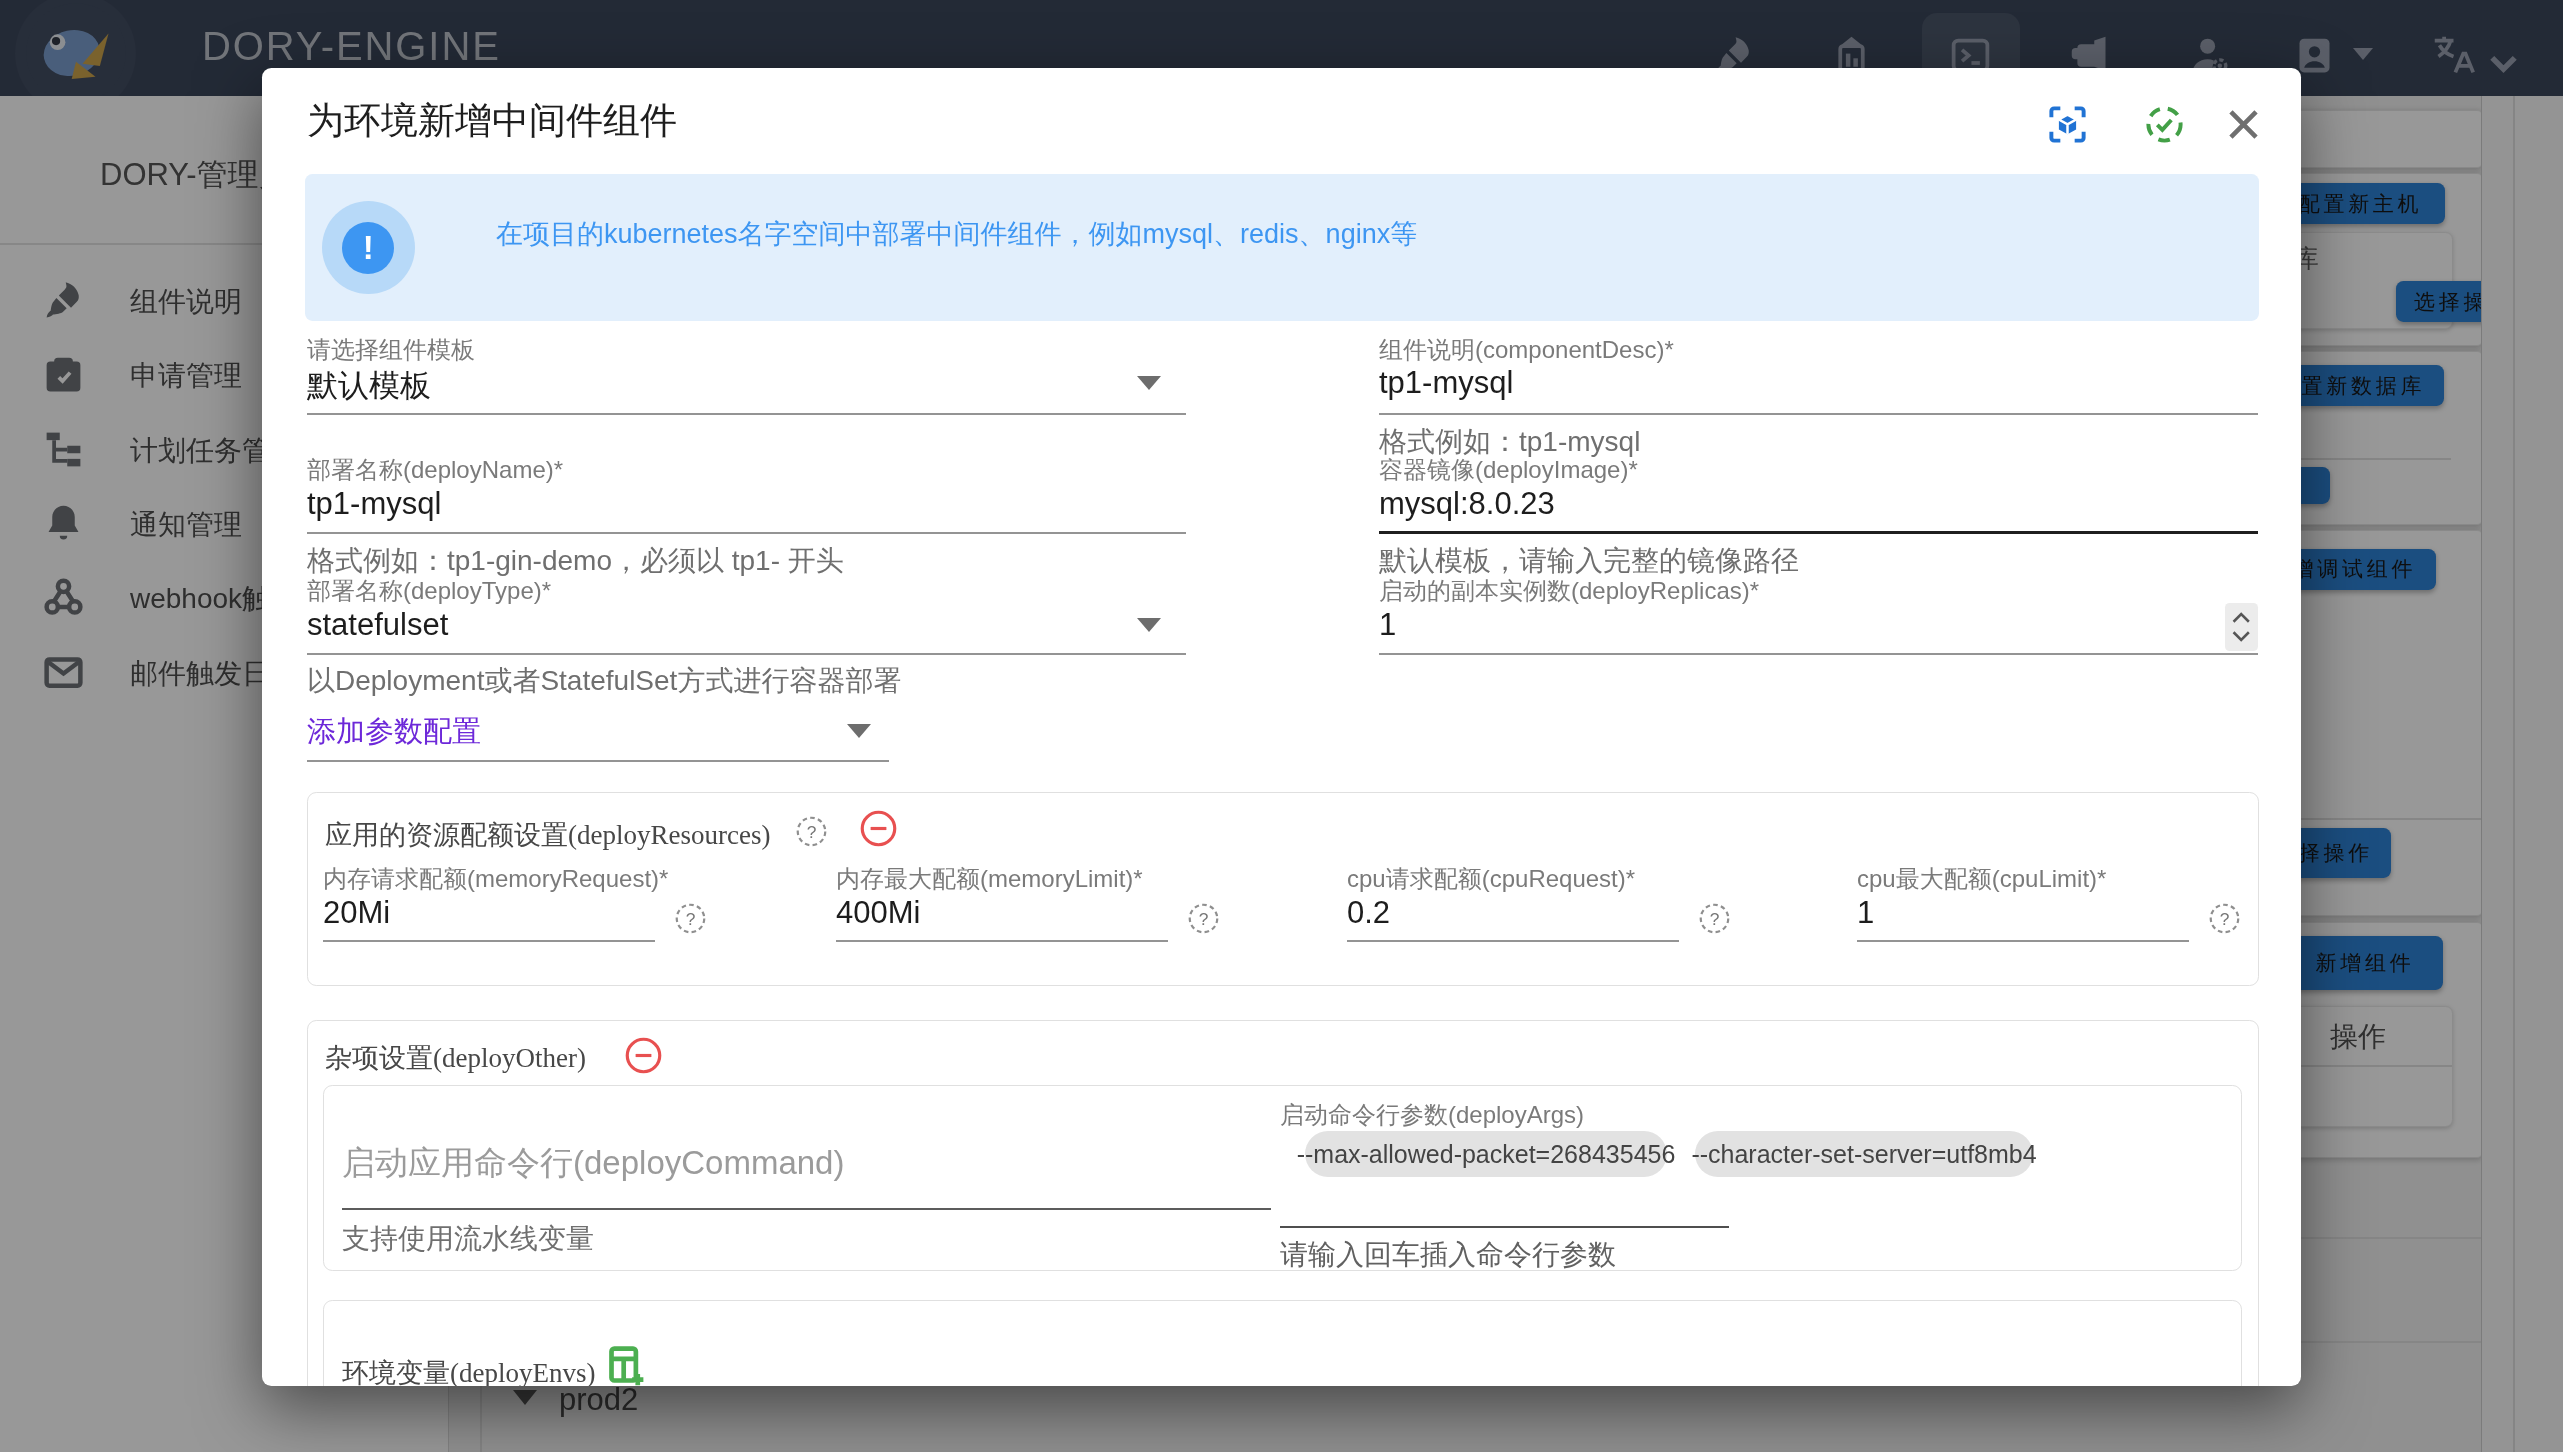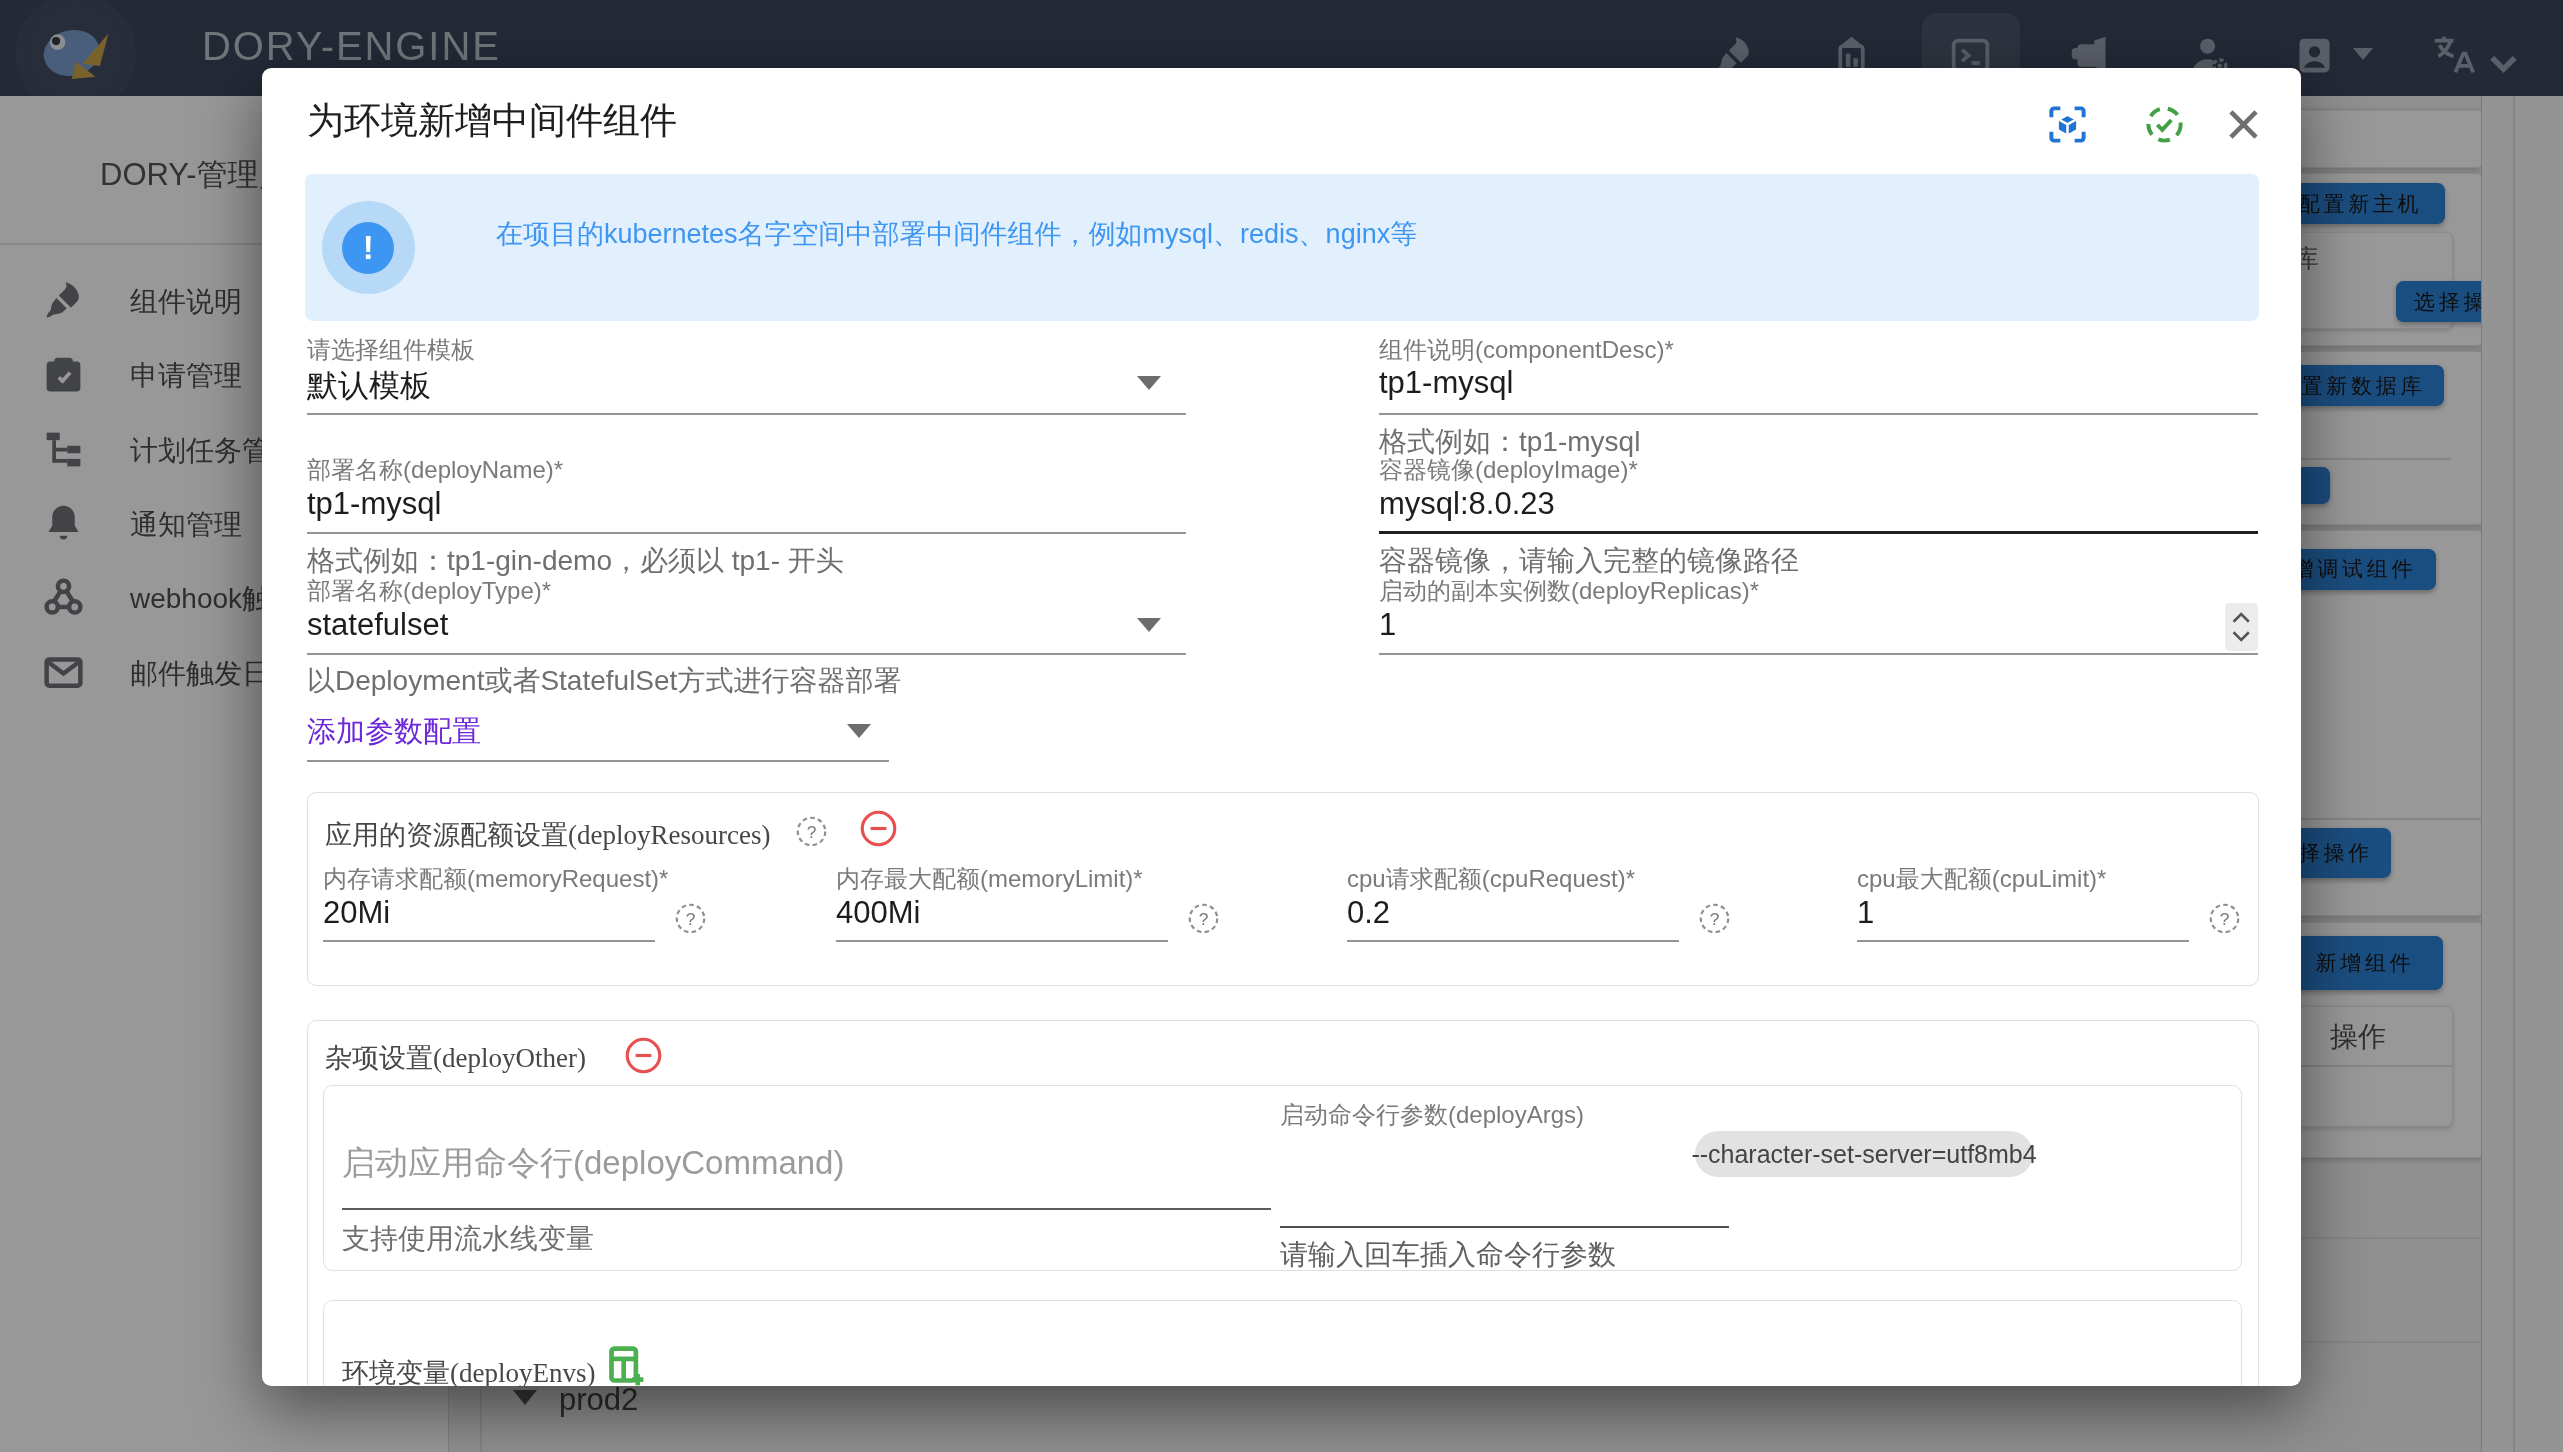--- a/index.html
+++ b/index.html
@@ -290,21 +290,21 @@
     <div class="hint" style="left:1117px;top:355px">格式例如：tp1-mysql</div>
 
     <div class="lbl" style="left:45px;top:386px">部署名称(deployName)*</div>
     <div class="val" style="left:45px;top:418px">tp1-mysql</div>
     <div class="uline" style="left:45px;top:464px;width:879px"></div>
     <div class="hint" style="left:45px;top:474px">格式例如：tp1-gin-demo，必须以 tp1- 开头</div>
 
     <div class="lbl" style="left:1117px;top:386px">容器镜像(deployImage)*</div>
     <div class="val" style="left:1117px;top:418px">mysql:8.0.23</div>
     <div class="uline focus" style="left:1117px;top:463px;width:879px"></div>
-    <div class="hint" style="left:1117px;top:474px">容器镜像，请输入完整的镜像路径</div>
+    <div class="hint" style="left:1117px;top:474px">默认模板，请输入完整的镜像路径</div>
 
     <div class="lbl" style="left:45px;top:507px">部署名称(deployType)*</div>
     <div class="val" style="left:45px;top:539px">statefulset</div>
     <div class="caret" style="left:875px;top:550px"></div>
     <div class="uline" style="left:45px;top:585px;width:879px"></div>
     <div class="hint" style="left:45px;top:594px">以Deployment或者StatefulSet方式进行容器部署</div>
 
     <div class="lbl" style="left:1117px;top:507px">启动的副本实例数(deployReplicas)*</div>
     <div class="val" style="left:1117px;top:539px">1</div>
     <div id="spinner">
@@ -384,20 +384,21 @@
           <path d="M12.5 21h17" stroke="#e85050" stroke-width="3.4"></path>
         </svg>
     </div>
 
     <div class="gbox" style="left:61px;top:1017px;width:1919px;height:186px"></div>
     <div class="plc" style="left:80px;top:1073px">启动应用命令行(deployCommand)</div>
     <div class="uline" style="left:80px;top:1140px;width:929px;background:#5c5c5c"></div>
     <div class="hint" style="left:80px;top:1152px">支持使用流水线变量</div>
 
     <div class="lbl" style="left:1018px;top:1031px">启动命令行参数(deployArgs)</div>
+    <div class="chip" style="left:1043px;top:1063px;width:362px">--max-allowed-packet=268435456</div>
     <div class="chip" style="left:1433px;top:1063px;width:338px">--character-set-server=utf8mb4</div>
     <div class="uline" style="left:1018px;top:1158px;width:449px;background:#4f4f4f"></div>
     <div class="hint" style="left:1018px;top:1168px;color:#616161">请输入回车插入命令行参数</div>
 
     <div class="gbox" style="left:61px;top:1232px;width:1919px;height:149px"></div>
     <div class="btitle" style="left:80px;top:1287px">环境变量(deployEnvs)</div>
     <div class="abs" style="left:342px;top:1275px;width:45px;height:45px">
       <svg viewBox="0 0 48 48">
           <rect x="8" y="6" width="26" height="34" rx="3" fill="none" stroke="#4caf50" stroke-width="5"></rect>
           <path d="M8 17h26M21 17v23" stroke="#4caf50" stroke-width="5"></path>

